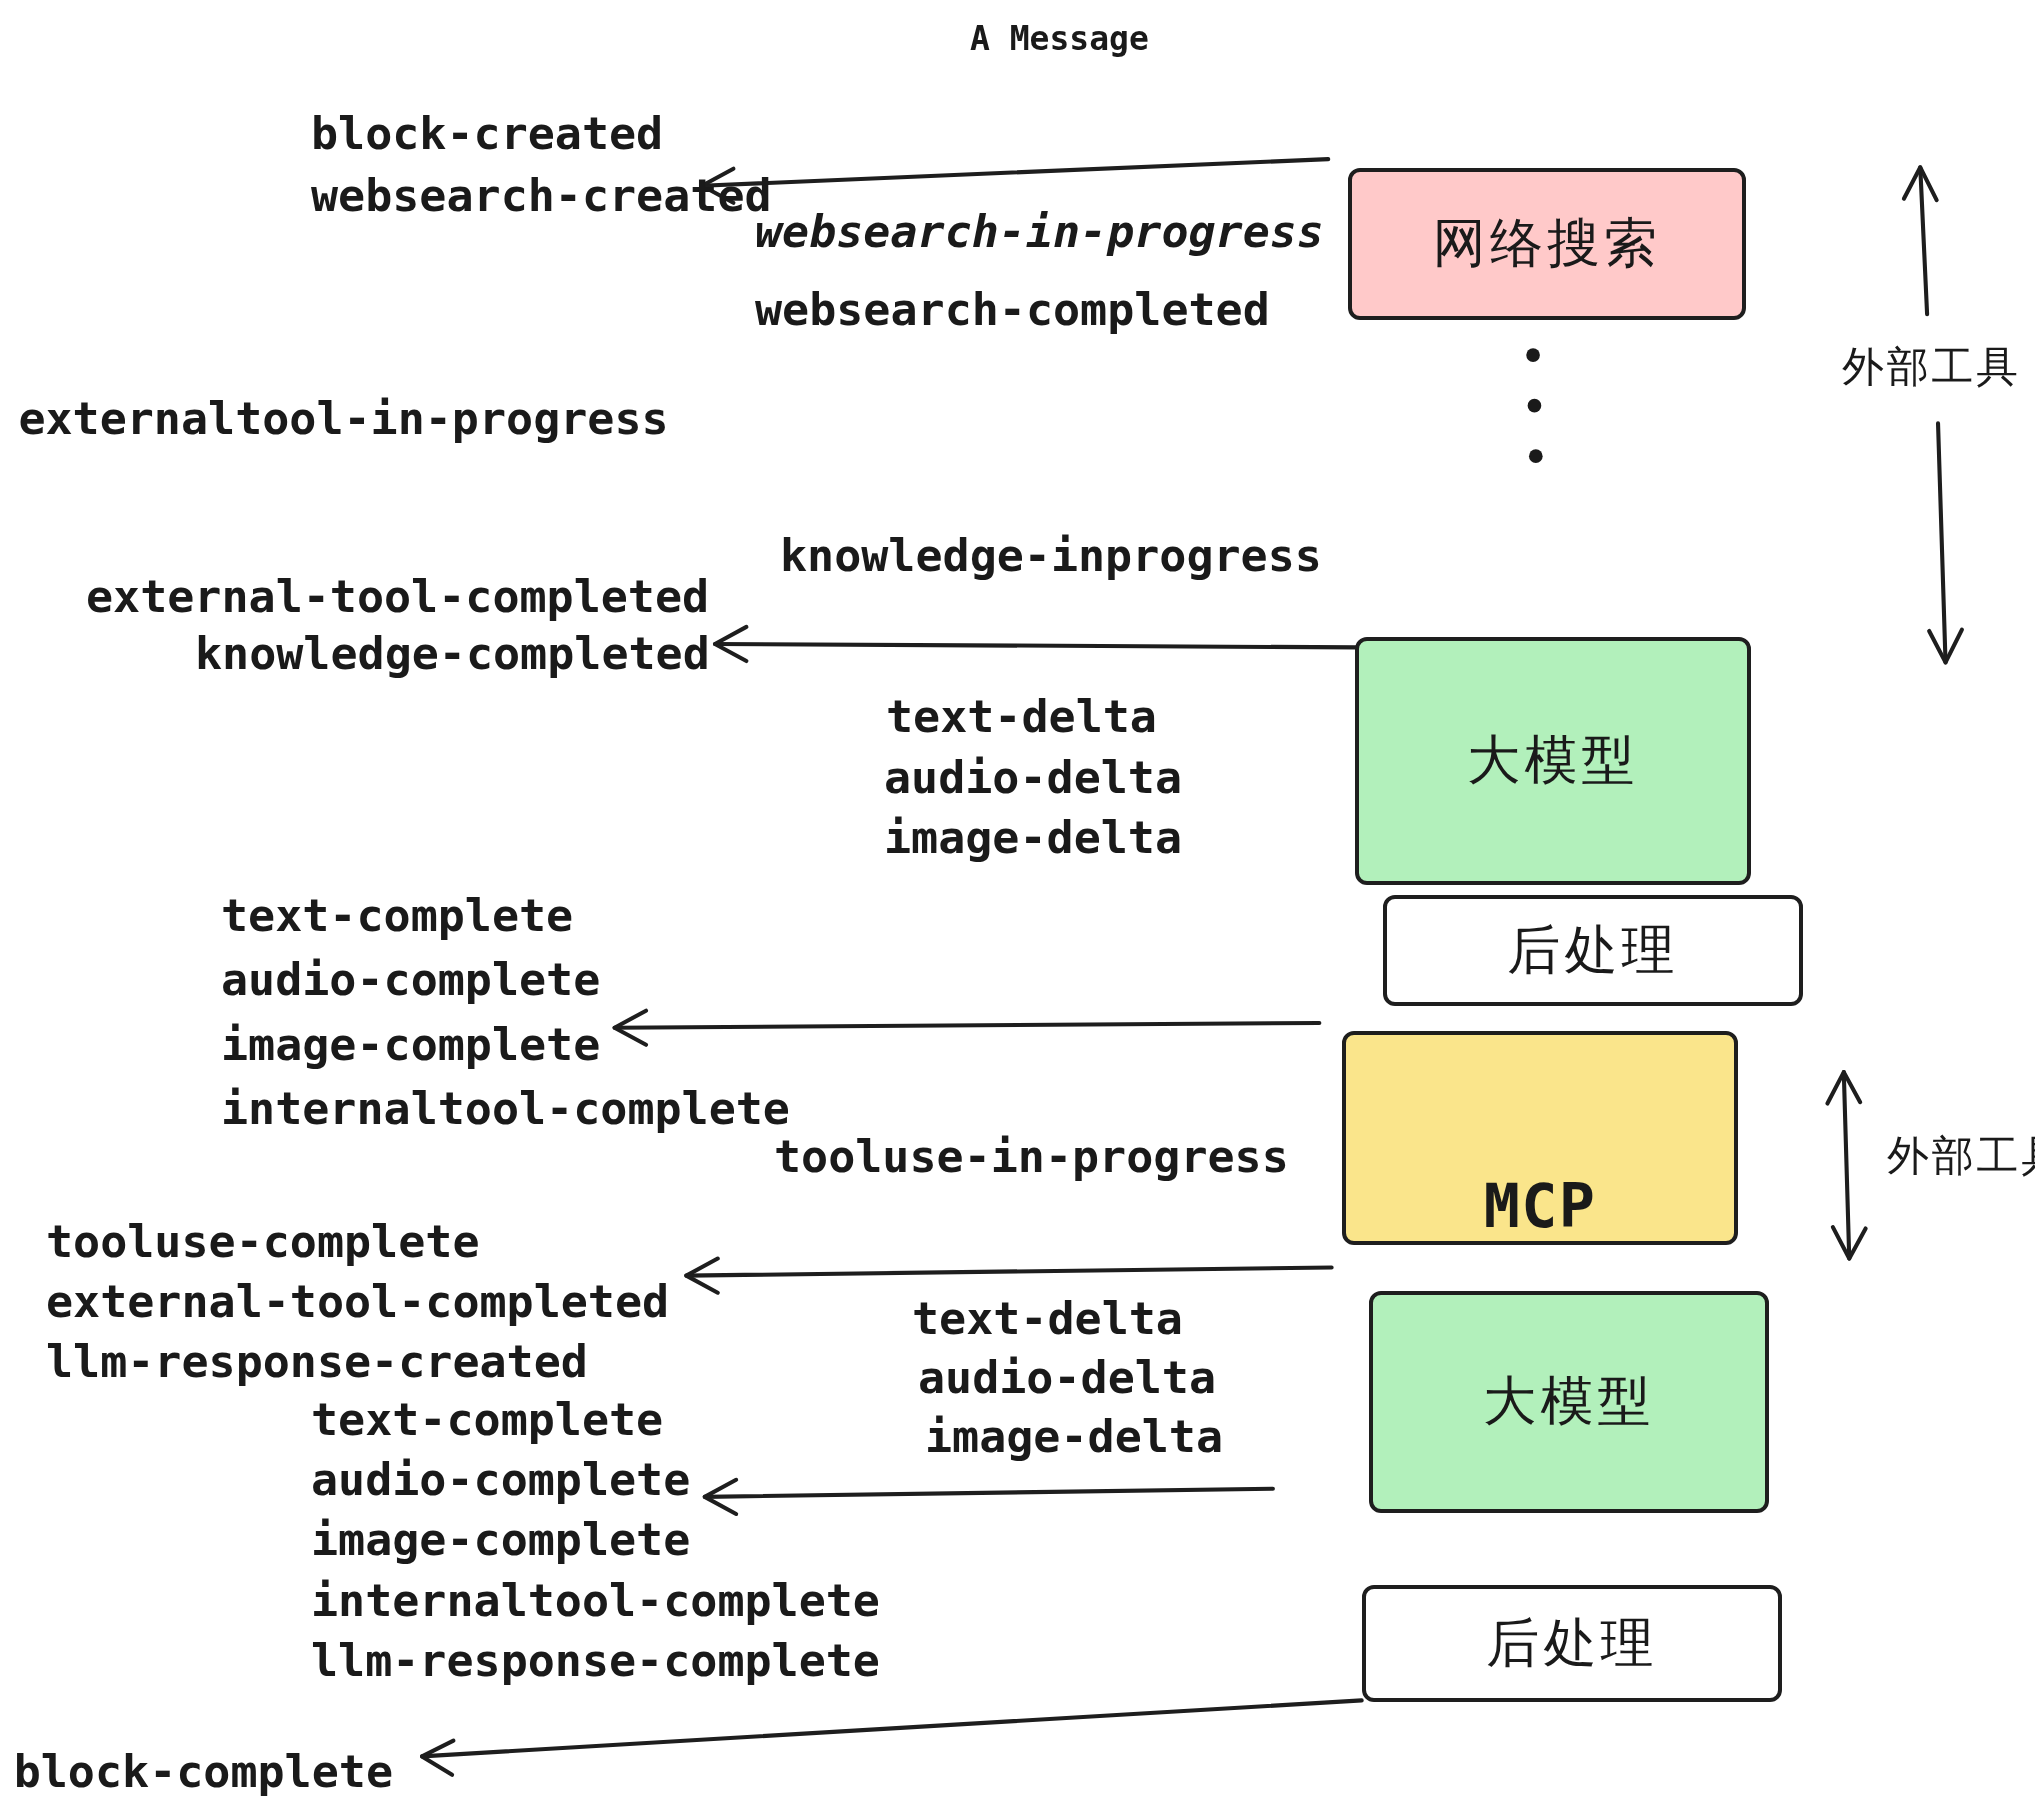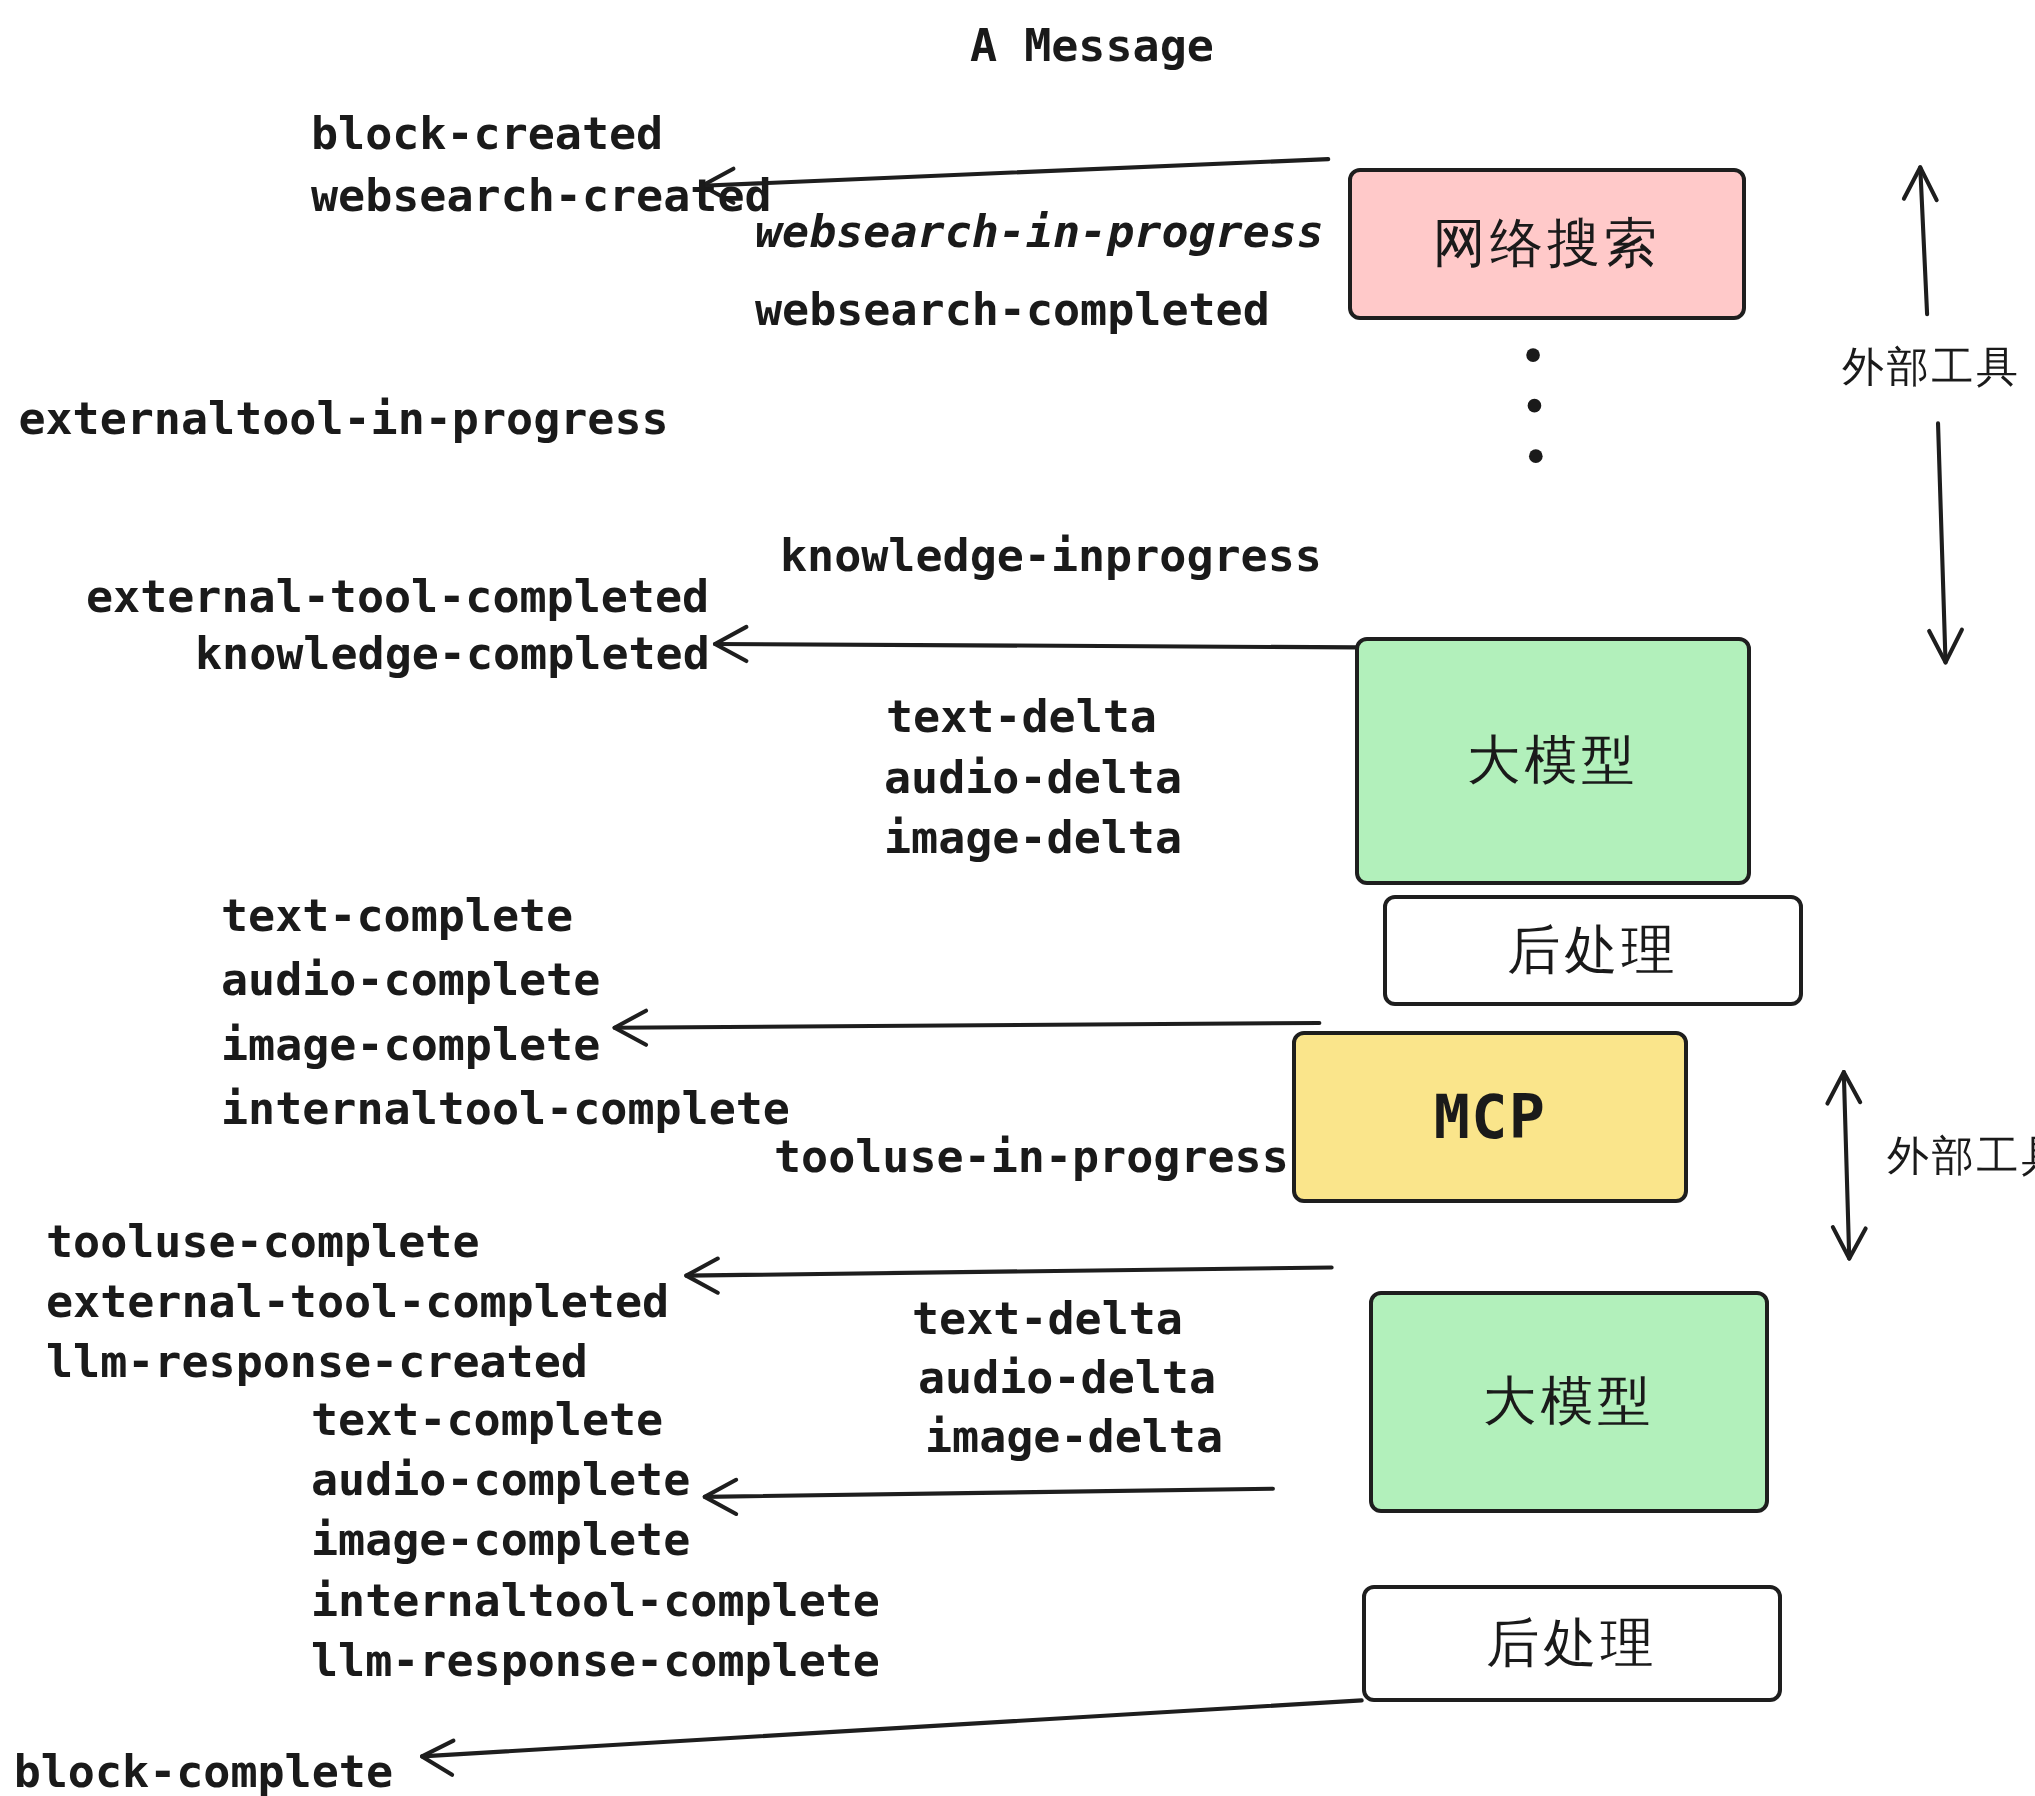--- a/index.html
+++ b/index.html
@@ -11,21 +11,21 @@
     position: relative;
     width: 2035px;
     height: 1796px;
     background: #ffffff;
     overflow: hidden;
     font-family: "DejaVu Sans Mono", monospace;
     color: #1a1a1a;
   }
   .title {
     position: absolute;
-    font-size: 45px;
+    font-size: 33px;
     font-weight: bold;
     letter-spacing: 0px;
     white-space: nowrap;
   }
   .event {
     position: absolute;
     font-size: 45px;
     font-weight: bold;
     white-space: nowrap;
     transform: translateY(-50%);
@@ -149,21 +149,21 @@
 
 
   <div class="box green" style="left:1355px; top:637px; width:396px; height:248px;">
     <span class="box-label">大模型</span>
   </div>
 
   <div class="box white" style="left:1383px; top:895px; width:420px; height:111px;">
     <span class="box-label">后处理</span>
   </div>
 
-  <div class="box yellow" style="left:1292px; top:1031px; width:396px; height:172px;">
+  <div class="box yellow" style="left:1342px; top:1031px; width:396px; height:214px;align-items:flex-end;">
     <span class="box-label mono">MCP</span>
   </div>
 
   <div class="box green" style="left:1369px; top:1291px; width:400px; height:222px;">
     <span class="box-label">大模型</span>
   </div>
 
   <div class="box white" style="left:1362px; top:1585px; width:420px; height:117px;">
     <span class="box-label">后处理</span>
   </div>

